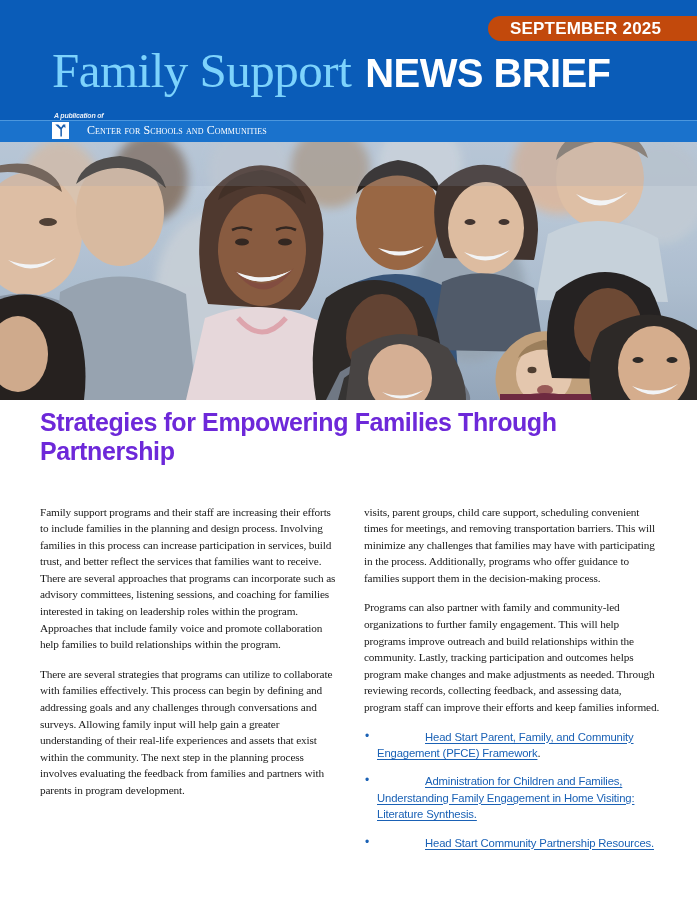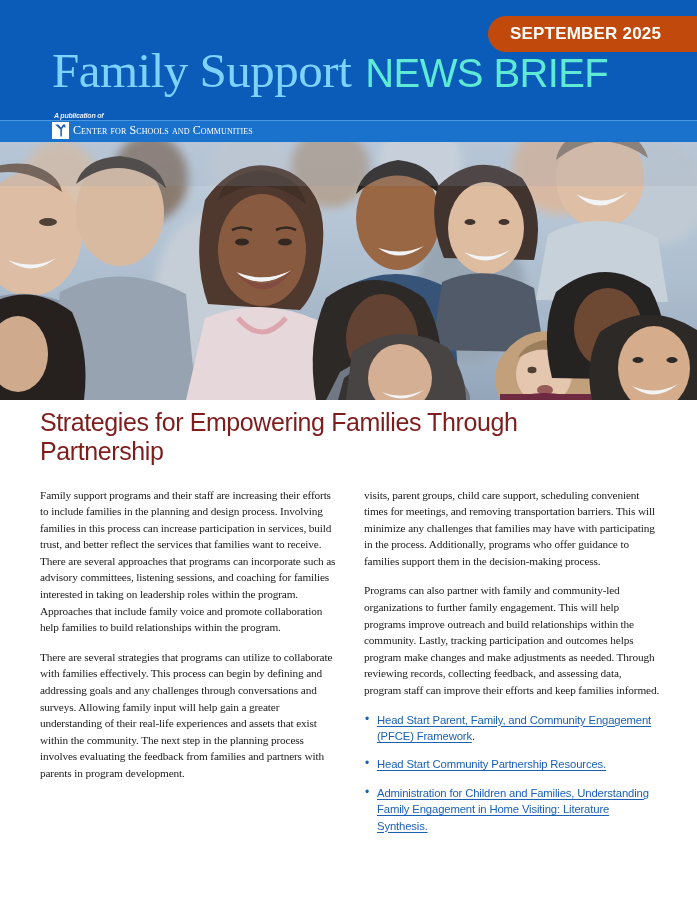--- a/index.html
+++ b/index.html
@@ -26,21 +26,21 @@
     width: 697px;
     height: 120px;
     background: #0a5cb8;
     overflow: hidden;
   }
 
   .date-badge {
     position: absolute;
     top: 16px;
     left: 488px;
-    height: 36px;
+    height: 25px;
     padding: 0 34px 0 22px;
     width: 209px;
     background: #c2490c;
     border-top-left-radius: 18px;
     border-bottom-left-radius: 18px;
     display: flex;
     align-items: center;
     color: #ffffff;
     font-size: 17px;
     font-weight: bold;
@@ -60,23 +60,23 @@
     font-family: "Liberation Serif", "DejaVu Serif", serif;
     font-size: 49px;
     line-height: 1;
     color: #7dd3fc;
     letter-spacing: -0.5px;
   }
 
   .title-sans {
     font-family: "Liberation Sans", sans-serif;
     font-size: 40px;
-    font-weight: normal;
+    font-weight: bold;
     line-height: 1;
-    color: #5eead4;
+    color: #ffffff;
     letter-spacing: -0.6px;
     margin-left: 14px;
   }
 
   
   .logo-band {
     position: absolute;
     left: 0;
     top: 120px;
     width: 697px;
@@ -96,21 +96,21 @@
     color: #e8eef7;
     letter-spacing: -0.2px;
   }
 
   .logo-row {
     position: absolute;
     left: 52px;
     top: 122px;
     display: flex;
     align-items: center;
-    gap: 4px;
+    gap: 18px;
   }
 
   .logo-mark {
     width: 17px;
     height: 17px;
     background: #ffffff;
     position: relative;
     flex: 0 0 auto;
   }
 
@@ -138,27 +138,27 @@
   
   .article {
     position: absolute;
     left: 0;
     top: 400px;
     width: 697px;
     padding: 8px 36px 0 40px;
   }
 
   .headline {
-    color: #7f1d1d;
+    color: #6d28d9;
     font-family: "Liberation Sans", sans-serif;
     font-size: 25px;
-    font-weight: normal;
+    font-weight: bold;
     line-height: 1.17;
     letter-spacing: -0.4px;
-    margin-bottom: 20px;
+    margin-bottom: 37px;
     max-width: 520px;
   }
 
   .columns {
     display: flex;
     gap: 28px;
   }
   .col { width: 296px; }
 
   .col p {
@@ -197,20 +197,21 @@
     position: absolute;
     left: 1px;
     top: -1px;
     color: #1a61b5;
     font-size: 12px;
   }
 
   ul.res-list a {
     color: #1a61b5;
     text-underline-offset: 1.5px;
+    margin-left: 48px;
   }
 </style>
 </head>
 <body>
 
 <div class="page">
 
   <div class="masthead">
 
     <div class="date-badge">
@@ -391,24 +392,24 @@
       <div class="col">
         <p>visits, parent groups, child care support, scheduling convenient times for meetings, and removing transportation barriers. This will minimize any challenges that families may have with participating in the process. Additionally, programs who offer guidance to families support them in the decision-making process.</p>
         <p>Programs can also partner with family and community-led organizations to further family engagement. This will help programs improve outreach and build relationships within the community. Lastly, tracking participation and outcomes helps program make changes and make adjustments as needed. Through reviewing records, collecting feedback, and assessing data, program staff can improve their efforts and keep families informed.</p>
 
 
         <ul class="res-list">
           <li>
             <a href="#">Head Start Parent, Family, and Community Engagement (PFCE) Framework</a><span>.</span>
           </li>
           <li>
-            <a href="#">Head Start Community Partnership Resources.</a><span></span>
+            <a href="#">Administration for Children and Families, Understanding Family Engagement in Home Visiting: Literature Synthesis.</a><span></span>
           </li>
           <li>
-            <a href="#">Administration for Children and Families, Understanding Family Engagement in Home Visiting: Literature Synthesis.</a><span></span>
+            <a href="#">Head Start Community Partnership Resources.</a><span></span>
           </li>
         </ul>
       </div>
 
     </div>
   </div>
 
 </div>
 
 </body></html>

